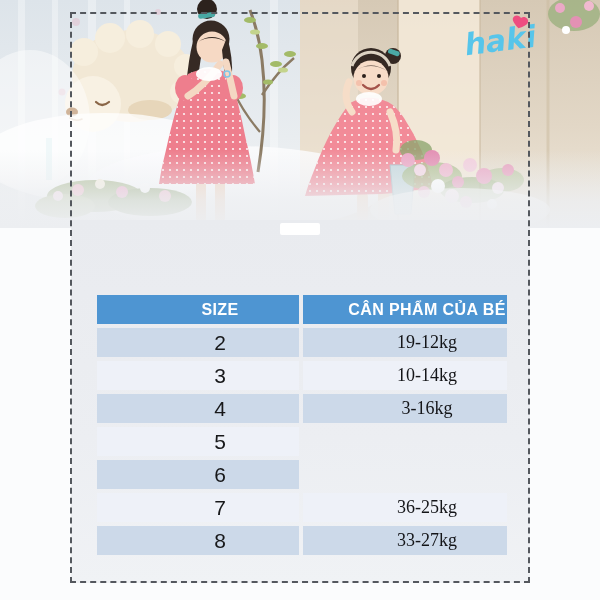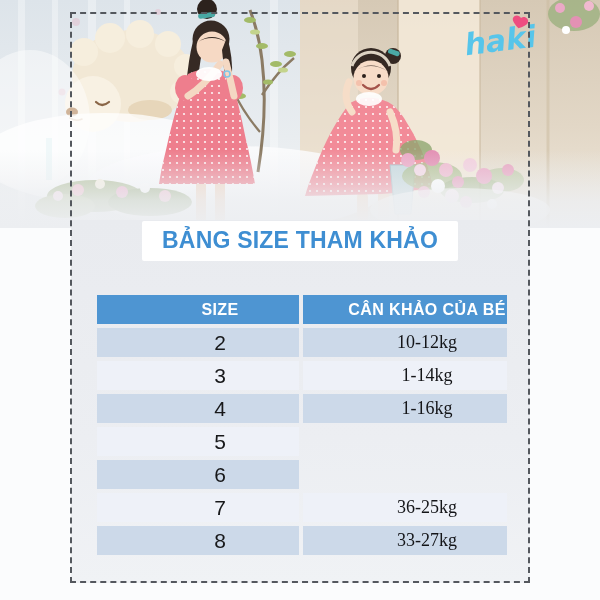--- a/index.html
+++ b/index.html
@@ -224,41 +224,40 @@
 
   <svg id="brand-logo" viewBox="0 0 110 66" width="110" height="66">
     <text x="12" y="46" font-family="DejaVu Sans, sans-serif" font-size="30" font-style="italic" font-weight="bold" fill="#57c5ea" transform="rotate(-7 55 33)">haki</text>
     <path d="M68 14 c2.6 -3.4 7.8 -1.6 7.8 2.2 c0 2.8 -4 6 -7.8 8.2 c-3.8 -2.2 -7.8 -5.4 -7.8 -8.2 c0 -3.8 5.2 -5.6 7.8 -2.2 z" fill="#ee4d80" transform="rotate(14 68 18)"></path>
   </svg>
 
   <div id="lower-panel"></div>
 
   <div id="title-wrap">
     <div id="title-box">
-      <div class="title-line">BẢNG SIZE THAM KHẢO</div>
     </div>
   </div>
 
   <div id="size-table">
     <div class="t-row">
       <div class="cell head-cell">SIZE</div>
-      <div class="cell head-cell">CÂN KHẢO CỦA BÉ</div>
+      <div class="cell head-cell">CÂN PHẨM CỦA BÉ</div>
     </div>
     <div id="table-rows">
         <div class="t-row">
           <div class="cell size-cell dark">2</div>
-          <div class="cell weight-cell dark">10-12kg</div>
+          <div class="cell weight-cell dark">19-12kg</div>
         </div>
         <div class="t-row">
           <div class="cell size-cell light">3</div>
-          <div class="cell weight-cell light">1-14kg</div>
+          <div class="cell weight-cell light">10-14kg</div>
         </div>
         <div class="t-row">
           <div class="cell size-cell dark">4</div>
-          <div class="cell weight-cell dark">1-16kg</div>
+          <div class="cell weight-cell dark">3-16kg</div>
         </div>
         <div class="t-row">
           <div class="cell size-cell light">5</div>
         </div>
         <div class="t-row">
           <div class="cell size-cell dark">6</div>
         </div>
         <div class="t-row">
           <div class="cell size-cell light">7</div>
           <div class="cell weight-cell light">36-25kg</div>

